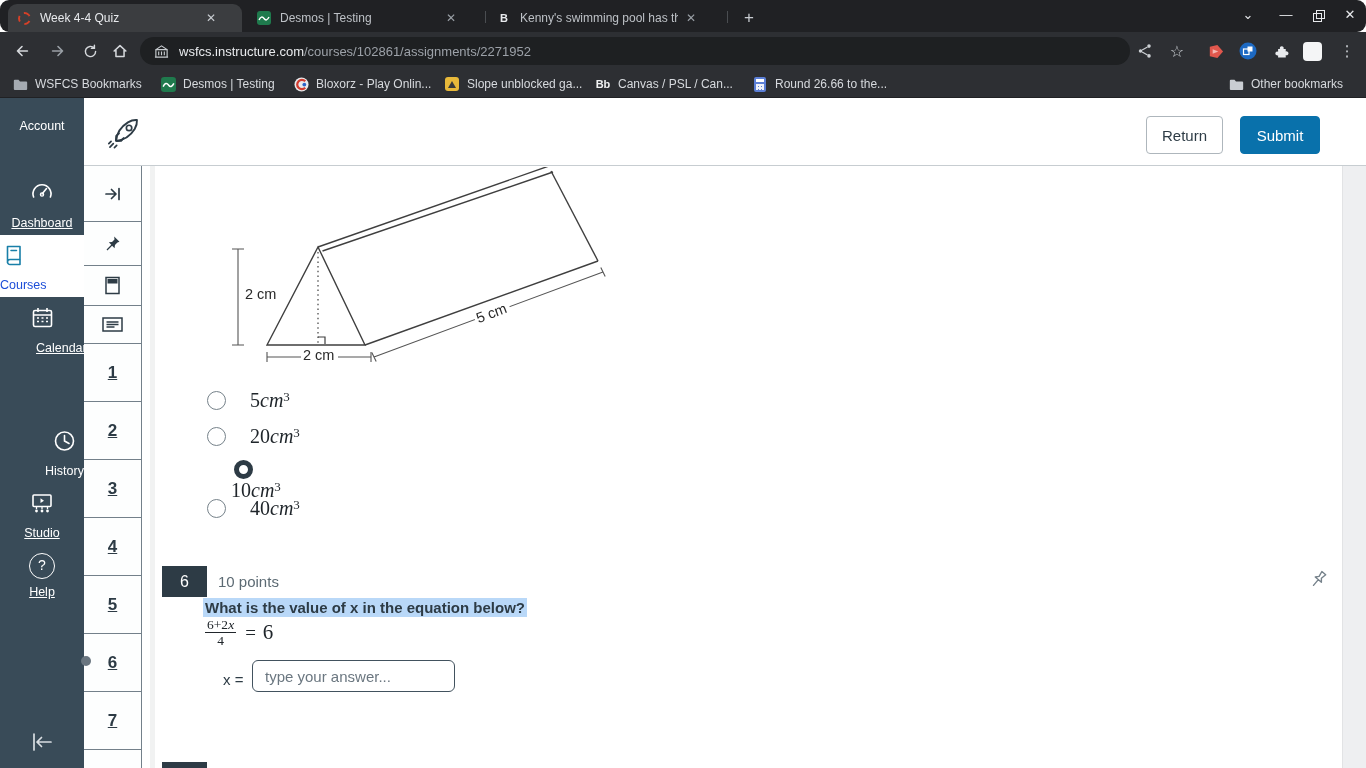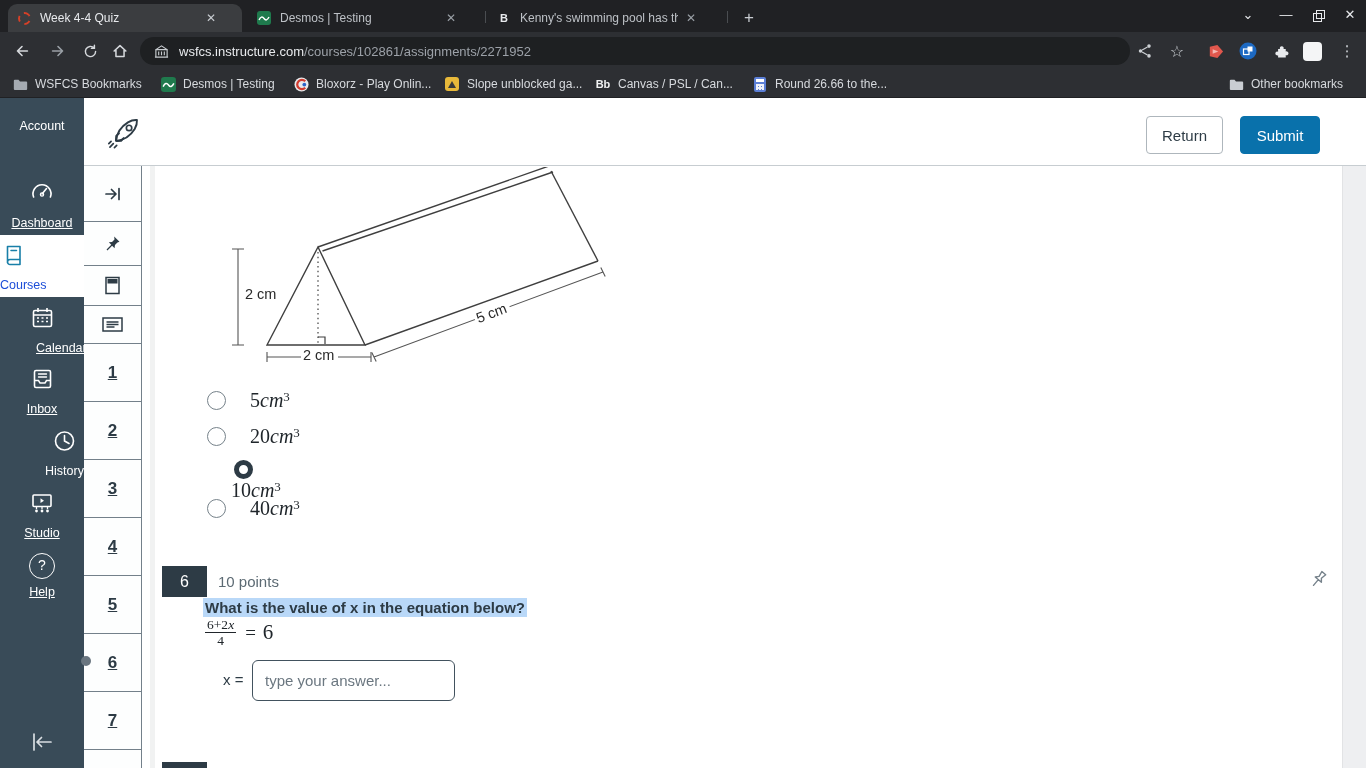--- a/index.html
+++ b/index.html
@@ -2,21 +2,21 @@
 <html><head>
 <meta charset="utf-8">
 <style>
   *{margin:0;padding:0;box-sizing:border-box;}
   html,body{width:1366px;height:768px;overflow:hidden;}
   body{font-family:"Liberation Sans",sans-serif;background:#fff;}
   .screen{position:relative;width:1366px;height:768px;overflow:hidden;background:#fff;}
   .abs{position:absolute;}
 
   
-  .tabstrip{position:absolute;left:0;top:0;width:1366px;height:32px;background:#202124;}
+  .tabstrip{position:absolute;left:0;top:0;width:1366px;height:32px;background:#202124;border-radius:9px;}
   .tab{position:absolute;top:4px;height:28px;display:flex;align-items:center;padding:0 8px;border-radius:9px 9px 0 0;color:#BDC1C6;}
   .tab.active{background:#3B3D40;color:#E8EAED;}
   .tab .title{font-size:12px;margin-left:8px;width:158px;white-space:nowrap;overflow:hidden;}
   .tab .close{margin-left:4px;font-size:12px;color:#9AA0A6;width:18px;text-align:center;cursor:pointer;}
   .tab.active .close{color:#C8CCD1;}
   .tabsep{position:absolute;top:11px;width:1px;height:12px;background:#4A4D51;}
   .fav-canvas{width:13px;height:13px;border:2px dashed #D64027;border-radius:50%;flex:none;}
   .fav-wrap{width:16px;height:16px;flex:none;display:flex;align-items:center;justify-content:center;}
   .fav-b{font-size:11px;font-weight:700;color:#E8EAED;}
   .newtab{position:absolute;left:736px;top:5px;width:26px;height:26px;color:#C8CCD1;font-size:17px;text-align:center;line-height:25px;border-radius:50%;}
@@ -87,21 +87,21 @@
   .badge{position:absolute;left:0;top:400px;width:45px;height:31px;background:#2D3B45;color:#fff;font-size:16px;display:flex;align-items:center;justify-content:center;}
   .points{position:absolute;left:56px;top:407px;font-size:15px;color:#5C6A73;}
   .prompt{position:absolute;left:41px;top:433px;font-size:15px;font-weight:700;color:#2D3B45;}
   .prompt span{background:#B9D8F8;padding:1px 2px;}
   .equation{position:absolute;left:43px;top:451px;display:flex;align-items:center;color:#20262B;}
   .frac{display:inline-flex;flex-direction:column;align-items:center;font-size:13.5px;line-height:15px;text-align:right;}
   .fnum{padding:0 2px;border-bottom:1px solid #20262B;}
   .eqsign{font-size:19px;margin:0 7px 0 9px;}
   .eqrhs{font-size:21px;}
   .answer-label{position:absolute;left:61px;top:505px;font-size:15px;color:#2D3B45;}
-  .answer-input{position:absolute;left:90px;top:494px;width:203px;height:41px;border:1px solid #42525E;border-radius:6px;padding:0 12px;font-size:15px;font-family:inherit;color:#2D3B45;}
+  .answer-input{position:absolute;left:90px;top:494px;width:203px;height:32px;border:1px solid #42525E;border-radius:6px;padding:0 12px;font-size:15px;font-family:inherit;color:#2D3B45;}
   .answer-input::placeholder{color:#6B7780;}
   .next-badge{position:absolute;left:0;top:596px;width:45px;height:6px;background:#2D3B45;}
   .content-pin{position:absolute;left:1144px;top:402px;width:24px;height:24px;}
 </style>
 </head>
 <body>
 
 <div class="screen">
 
   <div class="tabstrip">
@@ -279,28 +279,20 @@
       </div>
       <div style="margin-top:2px;"><span class="cs-label">Courses</span></div>
     </div>
     <div class="cs-item" style="top:207px;">
       <svg width="27" height="26" viewBox="0 0 26 26">
           <rect x="4" y="5.5" width="18" height="16" rx="1.5" stroke="#fff" stroke-width="1.6" fill="none"></rect>
           <path d="M8.5 3 v4 M17.5 3 v4 M4 10 h18" stroke="#fff" stroke-width="1.6"></path>
           <path d="M7.5 13 h2 M12 13 h2 M16.5 13 h2 M7.5 16.5 h2 M12 16.5 h2 M16.5 16.5 h2" stroke="#fff" stroke-width="1.7"></path>
         </svg>
       <div style="margin-top:3px;padding-left:36px;"><span class="cs-label u">Calendar</span></div>
-    </div>
-    <div class="cs-item" style="top:268px;">
-      <svg width="27" height="26" viewBox="0 0 26 26">
-          <rect x="5" y="4.5" width="16" height="17" rx="1.5" stroke="#fff" stroke-width="1.6" fill="none"></rect>
-          <path d="M5 14.5 h4 l1.5 2.5 h5 l1.5-2.5 h4" stroke="#fff" stroke-width="1.5" fill="none"></path>
-          <path d="M9 8 h8 M9 11 h8" stroke="#fff" stroke-width="1.4" stroke-linecap="round"></path>
-        </svg>
-      <div style="margin-top:3px;"><span class="cs-label u">Inbox</span></div>
     </div>
     <div class="cs-item" style="top:330px;padding-left:45px;">
       <svg width="27" height="26" viewBox="0 0 26 26">
           <circle cx="13" cy="13" r="9" stroke="#fff" stroke-width="1.6" fill="none"></circle>
           <path d="M13 7.5 V13 L17.5 15.5" stroke="#fff" stroke-width="1.6" fill="none" stroke-linecap="round"></path>
         </svg>
       <div style="margin-top:3px;"><span class="cs-label">History</span></div>
     </div>
     <div class="cs-item" style="top:392px;">
       <svg width="28" height="27" viewBox="0 0 27 27">

